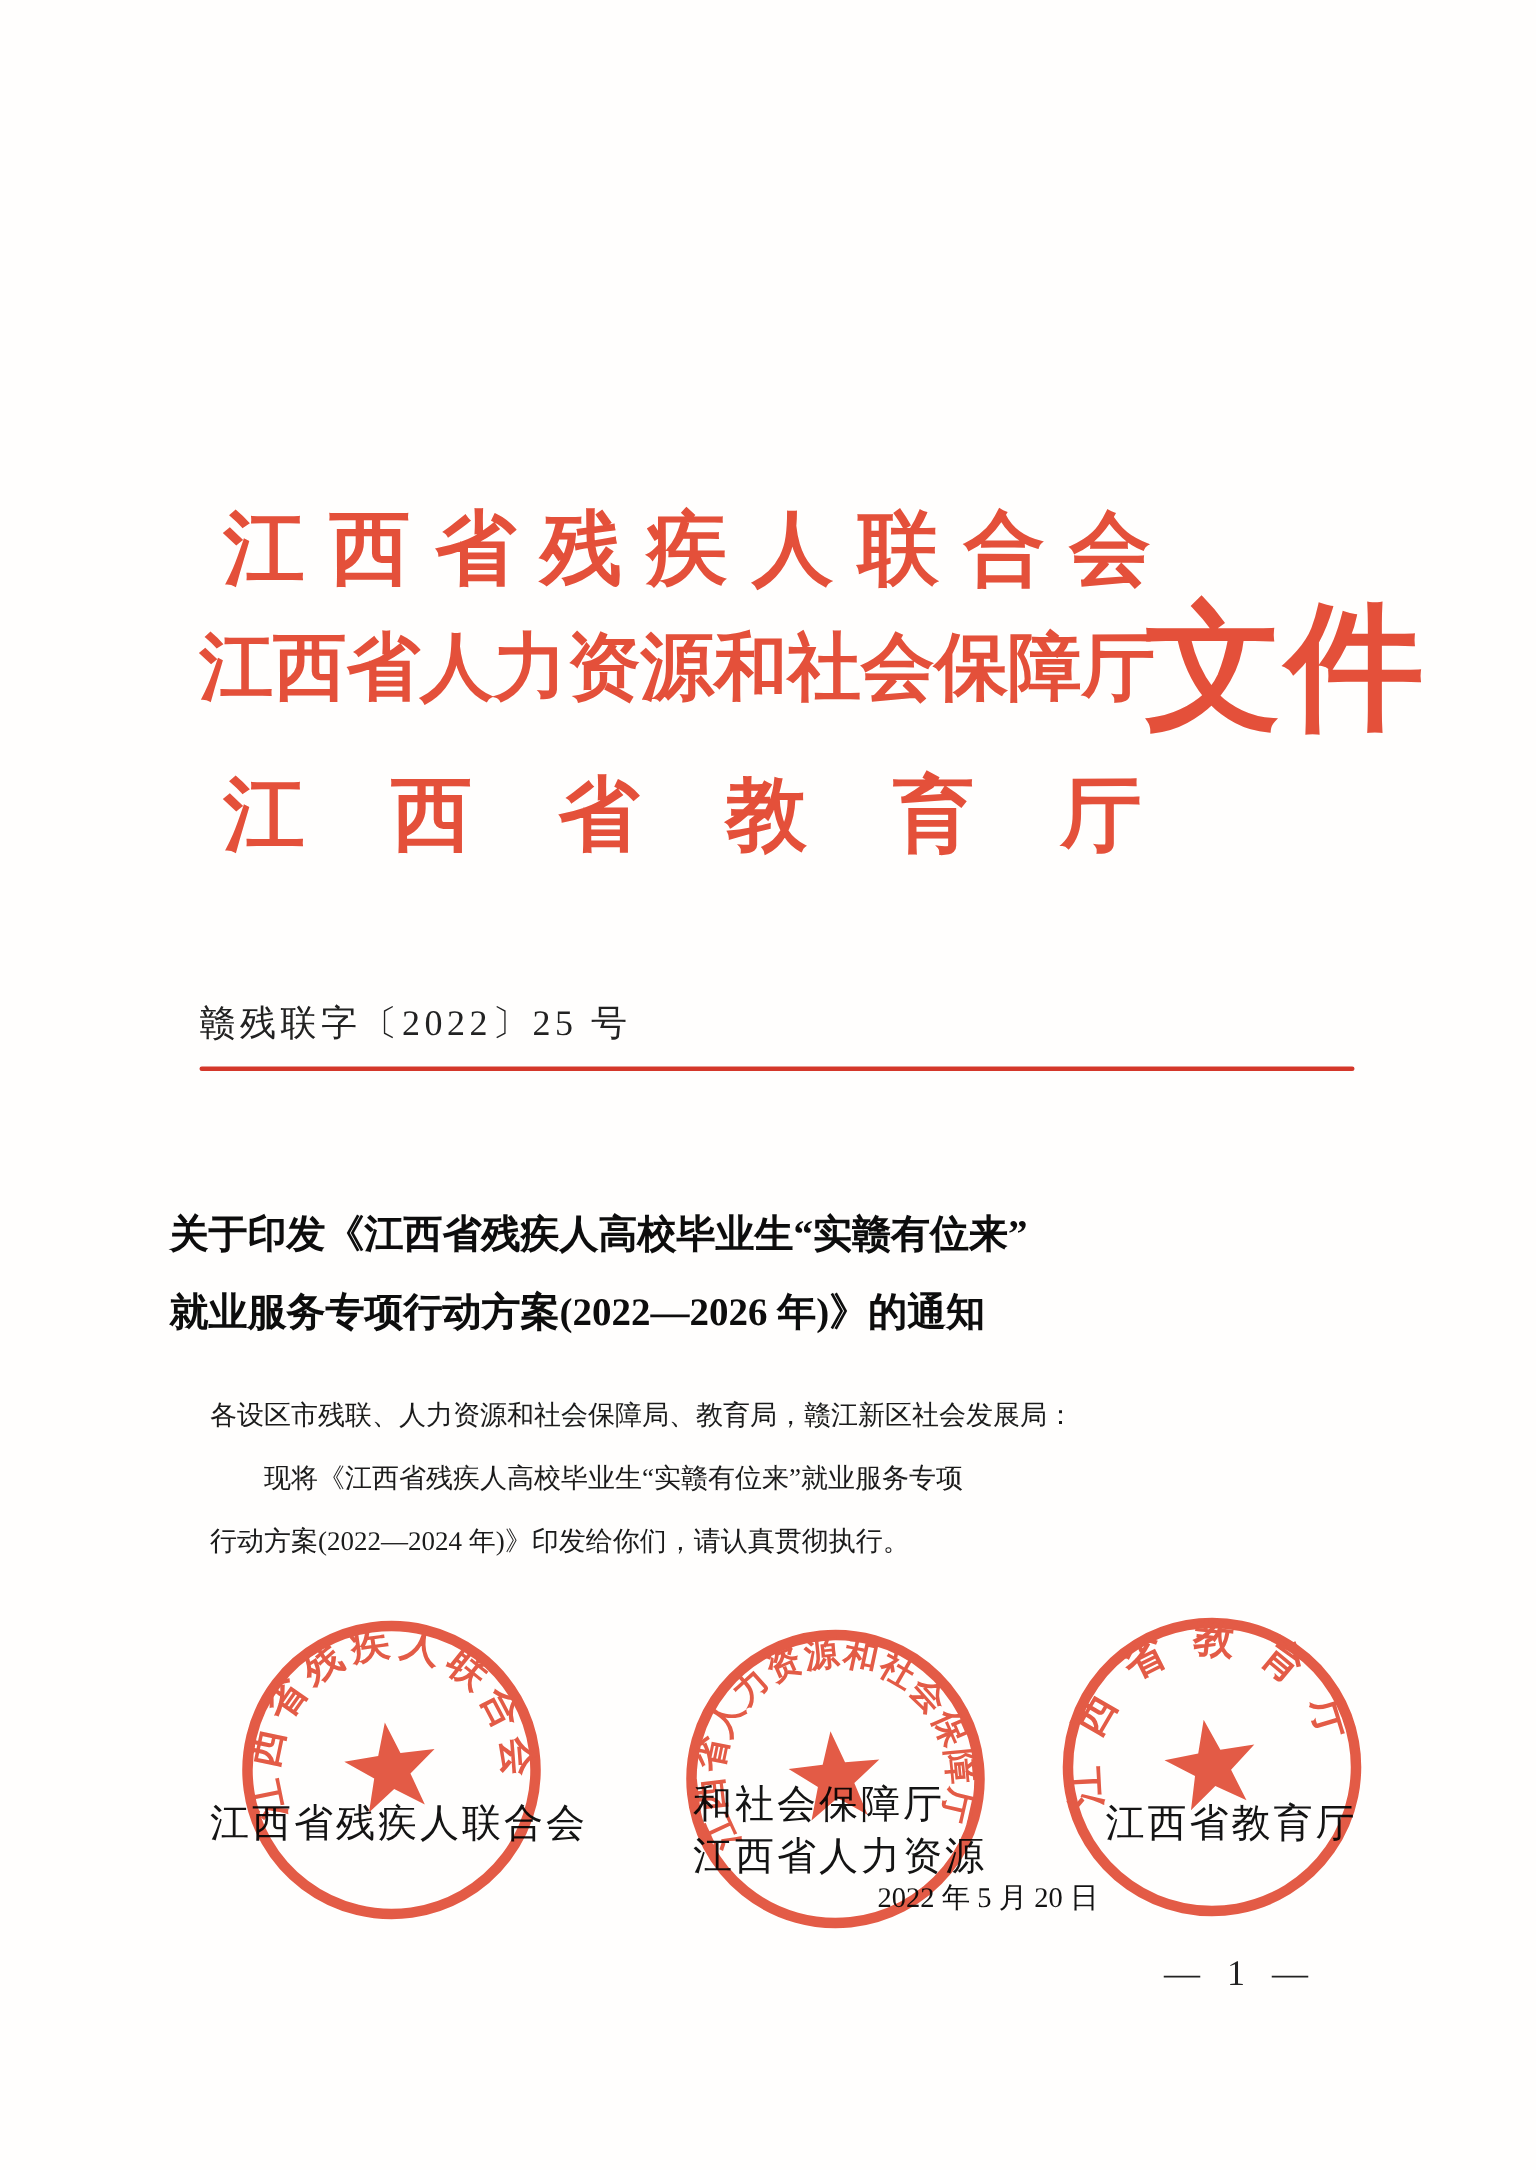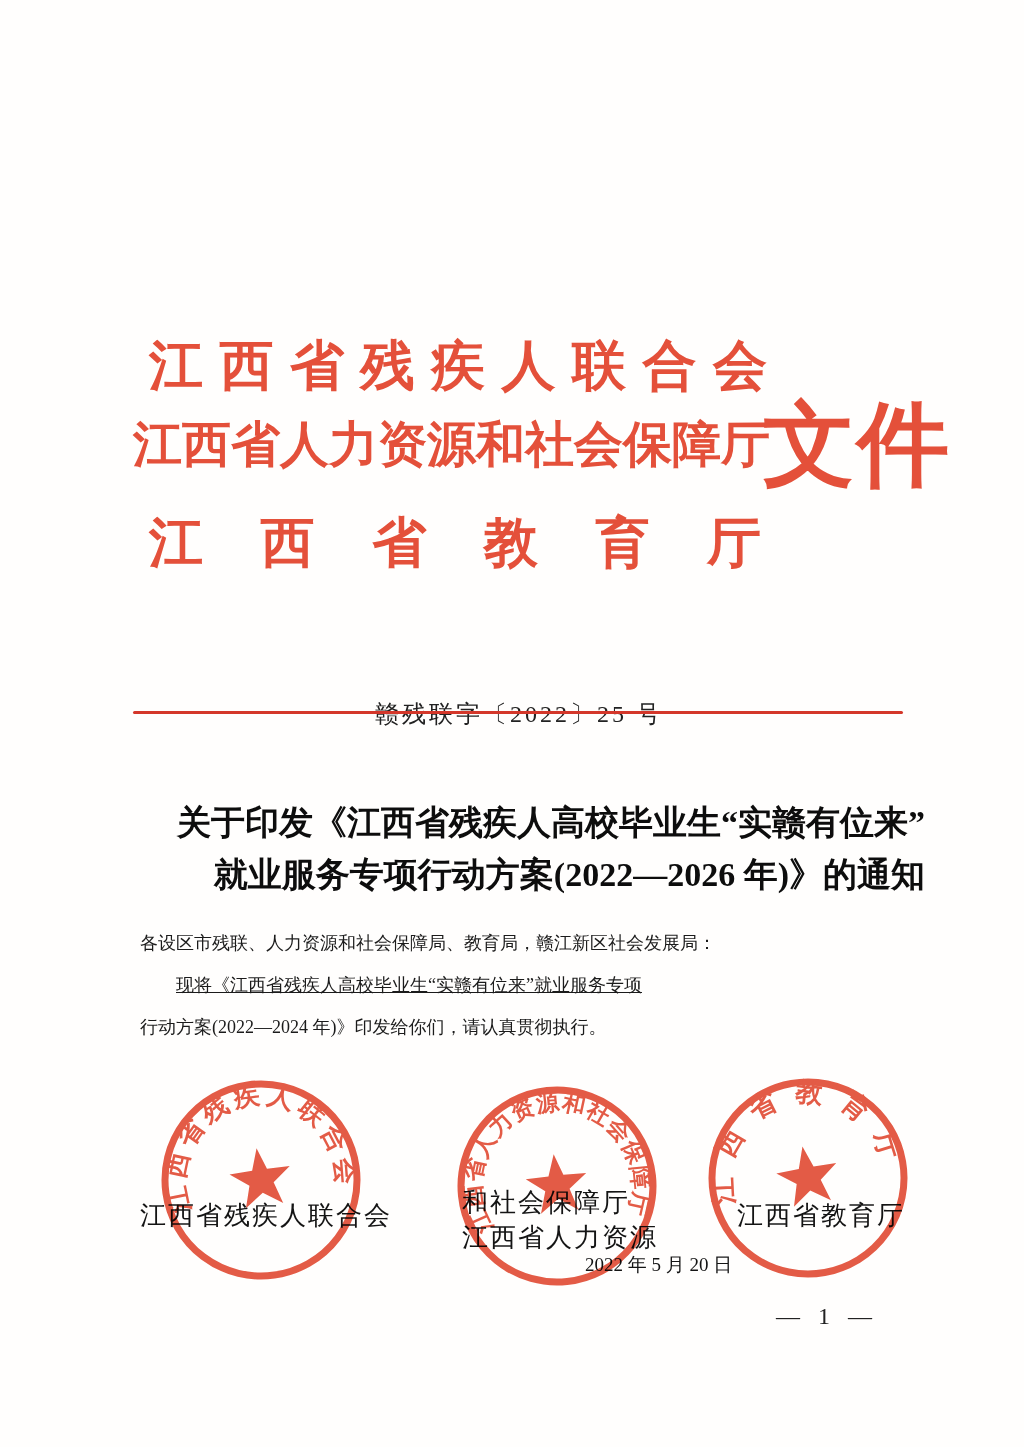--- a/index.html
+++ b/index.html
@@ -16,39 +16,39 @@
   }
   [data-justify="chars"]{display:flex;justify-content:space-between;}
   .org-l1{width:618px;margin-left:16px;font-size:54px;height:56px;line-height:56px;}
   .org-l2-wrap{display:flex;align-items:center;margin-top:3px;height:96px;}
   .org-l2{width:622px;font-size:49px;}
   .wenjian{font-size:92px;line-height:1;margin-left:8px;letter-spacing:2px;white-space:nowrap;}
   .org-l3{width:612px;margin-left:16px;margin-top:22px;font-size:54px;height:56px;line-height:56px;}
   
   .doc-number{
     position:absolute;top:666px;left:133px;width:772px;height:30px;
-    text-align:center;font-size:24px;letter-spacing:3px;color:#222;margin-top:32px;
+    text-align:left;font-size:24px;letter-spacing:3px;color:#222;
   }
   .red-divider{
     position:absolute;top:711px;left:133px;width:770px;height:3px;
     background:#d4372a;border-radius:2px;
   }
   
   .title{
     position:absolute;top:797px;left:113px;width:812px;margin:0;
-    text-align:right;font-size:34px;line-height:52px;font-weight:bold;color:#0d0d0d;
+    text-align:left;font-size:26px;line-height:52px;font-weight:bold;color:#0d0d0d;
   }
   .title span{display:block;white-space:nowrap;}
   
   .body-text{
     position:absolute;top:922px;left:140px;width:800px;
     font-size:18px;line-height:42px;color:#1b1b1b;
   }
   .b-line{white-space:nowrap;}
-  .b-line.indent{text-indent:2em;text-decoration:underline;}
+  .b-line.indent{text-indent:2em;}
   
   .sig{position:absolute;font-size:26px;letter-spacing:2px;color:#141414;z-index:1;white-space:nowrap;}
   .sig-1{top:1198px;left:140px;}
   .sig-2{top:1185px;left:462px;line-height:35px;}
   .sig-3{top:1198px;left:737px;}
   .date-line{position:absolute;top:1252px;left:585px;font-size:19px;color:#141414;z-index:1;white-space:nowrap;}
   .page-number{position:absolute;top:1303px;left:776px;font-size:24px;letter-spacing:6px;color:#222;}
   
   .seal{position:absolute;width:210px;height:210px;mix-blend-mode:multiply;opacity:.88;z-index:2;}
   .seal-1{top:1075px;left:156px;transform:rotate(-8deg);}

